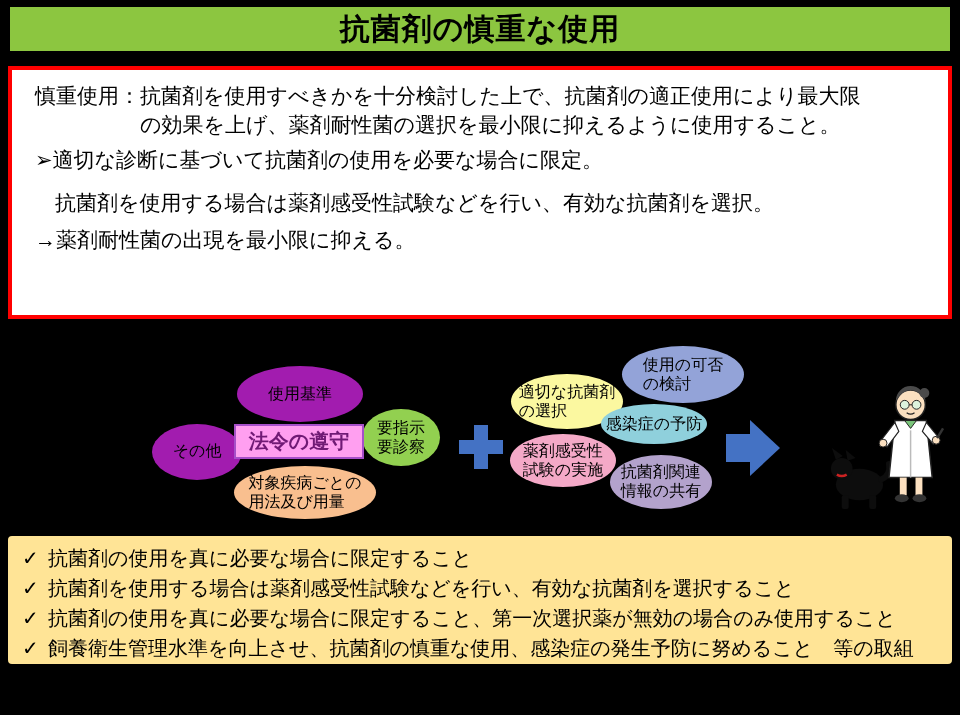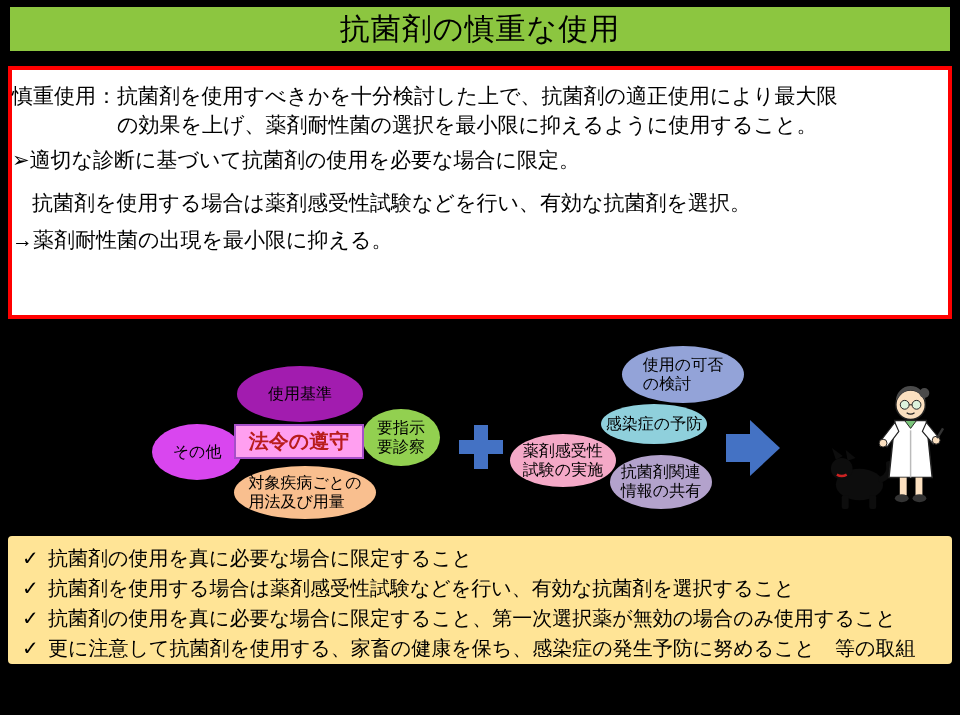--- a/index.html
+++ b/index.html
@@ -3,40 +3,40 @@
 <meta charset="utf-8">
 <style>
   * { margin:0; padding:0; box-sizing:border-box; }
   html,body { background:#000; }
   body { font-family:"Liberation Sans","DejaVu Sans",sans-serif; }
   .page { position:relative; width:960px; height:715px; background:#000; overflow:hidden; }
 
   
   .title-bar { position:absolute; left:8px; top:5px; width:944px; height:48px;
     border:2px solid #000; display:flex; align-items:center; justify-content:center; }
-  .title-bar h1 { font-size:30px; font-weight:normal; color:#000; letter-spacing:1px; }
+  .title-bar h1 { font-size:30px; font-weight:bold; color:#000; letter-spacing:1px; }
 
   
   .summary-box { position:absolute; left:8px; top:66px; width:944px; height:253px;
-    background:#fff; border:4px solid #FF0000; padding:12px 8px 0 0; color:#000;
+    background:#fff; border:4px solid #FF0000; padding:12px 8px 0 23px; color:#000;
     font-size:21px; line-height:1.38; }
   .summary-box p { white-space:pre-line; }
   .def { padding-left:5em; text-indent:-5em; margin-bottom:6px; }
   .b1 { margin-bottom:14px; }
   .s1 { margin-left:20px; margin-bottom:8px; }
   .s2 { margin-bottom:19px; }
 
   
   .diagram { position:absolute; left:0; top:335px; width:960px; height:196px; }
   .bubble { position:absolute; border-radius:50%; display:flex; align-items:center;
     justify-content:center; white-space:pre-line;
     font-size:16px; line-height:1.18; color:#000; }
   .law-box { position:absolute; left:234px; top:89px; width:130px; height:35px;
     border:2px solid #A64FC8; display:flex; align-items:center; justify-content:center;
-    font-size:20px; font-weight:bold; color:#b91c1c; z-index:5; }
+    font-size:20px; font-weight:bold; color:#701a75; z-index:5; }
 
   .bub-usage-criteria        { left:237px; top:31px;  width:126px; height:56px; z-index:1; }
   .bub-others                { left:152px; top:89px;  width:90px;  height:56px; z-index:1; }
   .bub-prescription-required { left:362px; top:74px;  width:78px;  height:57px; z-index:2; }
   .bub-target-disease        { left:234px; top:131px; width:142px; height:53px; z-index:2; }
 
   .bub-appropriate-selection { left:511px; top:39px;  width:112px; height:55px; z-index:2; }
   .bub-use-decision          { left:622px; top:11px;  width:122px; height:57px; z-index:1; }
   .bub-infection-prevention  { left:601px; top:69px;  width:106px; height:40px; z-index:3; }
   .bub-susceptibility-test   { left:510px; top:99px;  width:106px; height:53px; z-index:2; }
@@ -72,32 +72,34 @@
     <p class="def">慎重使用：抗菌剤を使用すべきかを十分検討した上で、抗菌剤の適正使用により最大限
 の効果を上げ、薬剤耐性菌の選択を最小限に抑えるように使用すること。</p>
     <p class="b1">➢適切な診断に基づいて抗菌剤の使用を必要な場合に限定。</p>
     <p class="s1">抗菌剤を使用する場合は薬剤感受性試験などを行い、有効な抗菌剤を選択。</p>
     <p class="s2">→薬剤耐性菌の出現を最小限に抑える。</p>
   </section>
 
   <section class="diagram">
 
     <div class="bubble bub-usage-criteria" style="background-color: #a21caf;">使用基準</div>
-    <div class="bubble bub-others" style="background-color: #d946ef;">その他</div>
+    <div class="bubble bub-others" style="background-color: #a21caf; font-family: Liberation Mono, monospace;">その他</div>
     <div class="bubble bub-prescription-required" style="background-color: rgb(146, 208, 80);">要指示
 要診察</div>
     <div class="bubble bub-target-disease" style="background-color: rgb(249, 191, 143);">対象疾病ごとの
 用法及び用量</div>
     <div class="law-box" style="background-color: rgb(255, 159, 240);">法令の遵守</div>
 
     <div class="plus-icon">
       <div class="h" style="background-color: rgb(68, 114, 196);"></div>
       <div class="v" style="background-color: rgb(68, 114, 196);"></div>
     </div>
 
+    <div class="bubble bub-appropriate-selection" style="background-color: rgb(251, 248, 160);">適切な抗菌剤
+の選択</div>
     <div class="bubble bub-use-decision" style="background-color: rgb(147, 163, 216);">使用の可否
 の検討</div>
     <div class="bubble bub-infection-prevention" style="background-color: rgb(143, 208, 220);">感染症の予防</div>
     <div class="bubble bub-susceptibility-test" style="background-color: rgb(244, 169, 199);">薬剤感受性
 試験の実施</div>
     <div class="bubble bub-info-sharing" style="background-color: rgb(179, 162, 204);">抗菌剤関連
 情報の共有</div>
 
     <div class="arrow">
       <div class="shaft" style="background-color: rgb(68, 114, 196);"></div>
@@ -151,17 +153,17 @@
     <div class="measure-row">
       <span class="chk">✓</span>
       <span>抗菌剤を使用する場合は薬剤感受性試験などを行い、有効な抗菌剤を選択すること</span>
     </div>
     <div class="measure-row">
       <span class="chk">✓</span>
       <span>抗菌剤の使用を真に必要な場合に限定すること、第一次選択薬が無効の場合のみ使用すること</span>
     </div>
     <div class="measure-row">
       <span class="chk">✓</span>
-      <span>更に注意して抗菌剤を使用する、家畜の健康を保ち、感染症の発生予防に努めること　等の取組</span>
+      <span>飼養衛生管理水準を向上させ、抗菌剤の慎重な使用、感染症の発生予防に努めること　等の取組</span>
     </div>
   </section>
 
 </div>
 
 </body></html>

